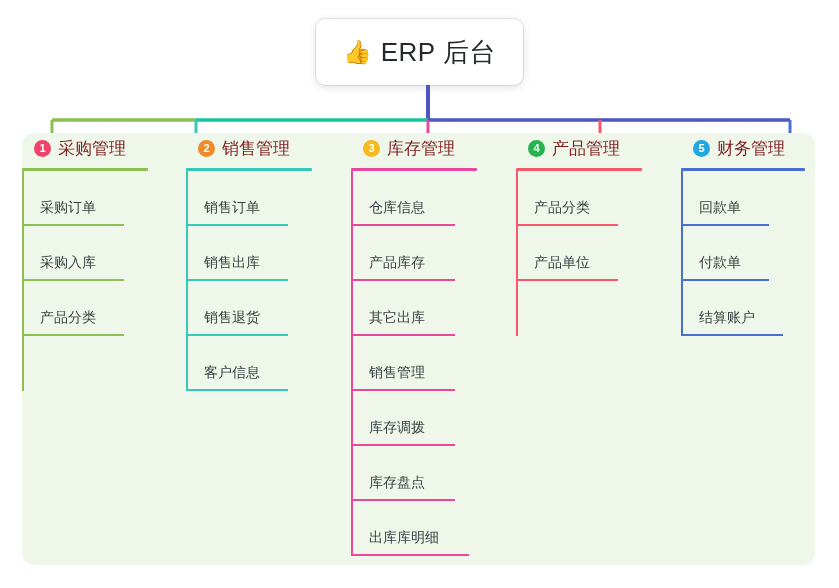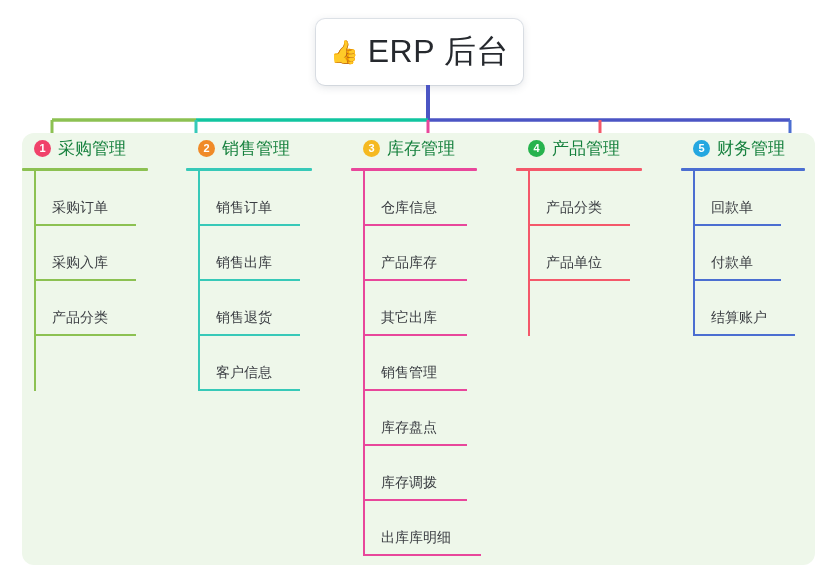--- a/index.html
+++ b/index.html
@@ -27,21 +27,21 @@
     background: #ffffff;
     border-radius: 9px;
     box-shadow: 0 2px 9px rgba(60,70,90,.17), 0 0 0 1px rgba(225,229,235,.85);
     display: flex;
     align-items: center;
     justify-content: center;
     gap: 9px;
   }
   #root-emoji { font-size: 23px; line-height: 1; }
   #root-title {
-    font-size: 32px;
+    font-size: 26px;
     color: #26292e;
     letter-spacing: .5px;
     white-space: nowrap;
   }
 
   
   #wires {
     position: absolute;
     left: 0; top: 0;
     width: 839px; height: 588px;
@@ -76,31 +76,30 @@
     border-radius: 50%;
     color: #ffffff;
     font-size: 11px;
     line-height: 17px;
     text-align: center;
     font-weight: bold;
     flex: none;
   }
   .col-title {
     font-size: 17px;
-    color: #15803d;
+    color: #7f1d1d;
     white-space: nowrap;
   }
   .col-rule {
     height: 3px;
     margin-top: 5px;
     border-radius: 1px;
   }
   .col-body {
     position: relative;
-    margin-left: 12px;
     padding-top: 0px;
   }
   .spine {
     position: absolute;
     left: 0; top: 0;
     width: 2px;
   }
   .leaf {
     position: relative;
     height: 55px;
@@ -209,25 +208,25 @@
           </div>
           <div class="leaf">
             <span class="leaf-label">其它出库</span>
             <div class="leaf-rule" style="background: rgb(232, 71, 155); width: 104px;"></div>
           </div>
           <div class="leaf">
             <span class="leaf-label">销售管理</span>
             <div class="leaf-rule" style="background: rgb(232, 71, 155); width: 104px;"></div>
           </div>
           <div class="leaf">
+            <span class="leaf-label">库存调拨</span>
+            <div class="leaf-rule" style="background: rgb(232, 71, 155); width: 104px;"></div>
+          </div>
+          <div class="leaf">
             <span class="leaf-label">库存盘点</span>
-            <div class="leaf-rule" style="background: rgb(232, 71, 155); width: 104px;"></div>
-          </div>
-          <div class="leaf">
-            <span class="leaf-label">库存调拨</span>
             <div class="leaf-rule" style="background: rgb(232, 71, 155); width: 104px;"></div>
           </div>
           <div class="leaf">
             <span class="leaf-label">出库库明细</span>
             <div class="leaf-rule" style="background: rgb(232, 71, 155); width: 118px;"></div>
           </div>
         </div>
       </div>
       <div class="column" style="left: 494px; width: 126px;">
         <div class="col-head">

